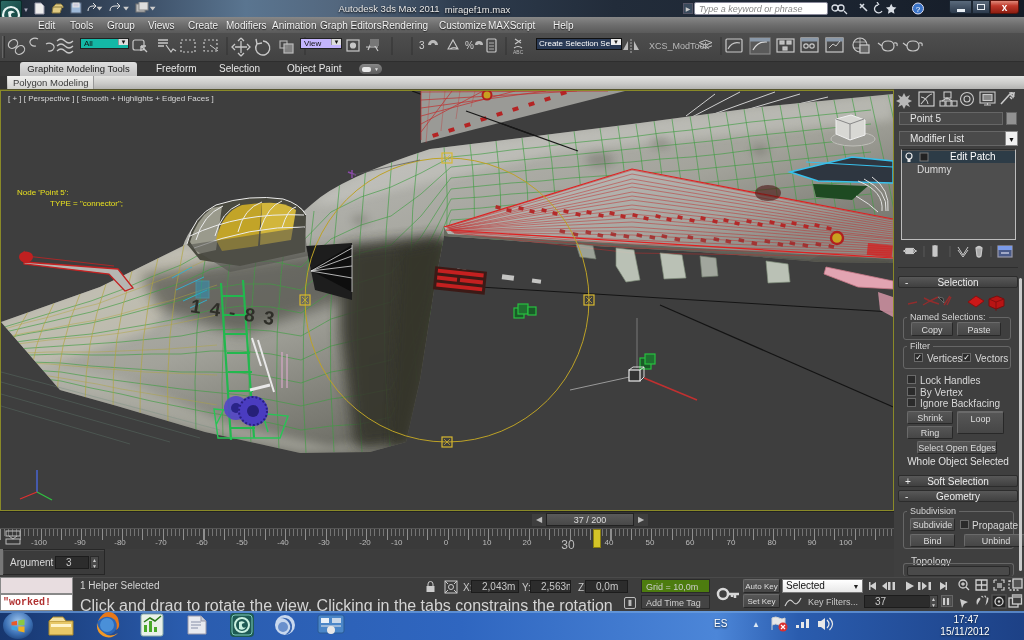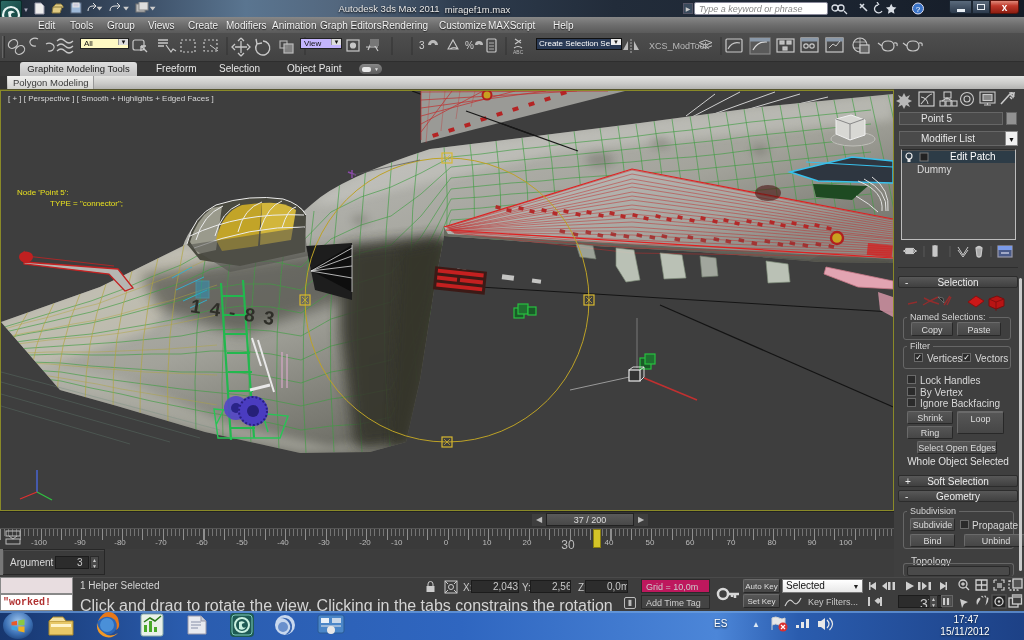--- a/index.html
+++ b/index.html
@@ -2,21 +2,21 @@
 <html><head><meta charset="utf-8"><style>
 *{margin:0;padding:0;box-sizing:border-box}
 body{width:1024px;height:640px;overflow:hidden;font-family:"Liberation Sans",sans-serif;background:#3d3d3d;position:relative}
 .abs{position:absolute}
 .btn{position:absolute;background:linear-gradient(#565656,#464646);border:1px solid #282828;border-top-color:#6a6a6a;border-left-color:#6a6a6a;color:#ddd;font-size:9px;text-align:center;border-radius:2px;white-space:nowrap;overflow:hidden}
 .hdr{position:absolute;background:linear-gradient(#585858,#404040);border:1px solid #2c2c2c;color:#ececec;font-size:10px;text-align:center;border-radius:2px}
 .grp{position:absolute;border:1px solid #666;border-radius:3px}
 .grplbl{position:absolute;background:#3f3f3f;color:#d6d6d6;font-size:9px;padding:0 3px;white-space:nowrap}
 .cb{position:absolute;width:9px;height:9px;background:#2b2b2b;border:1px solid #6a6a6a}
 .cbl{position:absolute;color:#d8d8d8;font-size:10px;white-space:nowrap}
-.fld{position:absolute;background:#2c2c2c;border:1px solid #1c1c1c;color:#c8c8c8;font-size:10px;padding-left:21px;white-space:nowrap;overflow:hidden}
+.fld{position:absolute;background:#2c2c2c;border:1px solid #1c1c1c;color:#c8c8c8;font-size:10px;padding-left:10px;white-space:nowrap;overflow:hidden}
 .mtxt{color:#f2f2f2;font-size:10px;position:absolute;top:3px;text-shadow:0 1px 1px #222;white-space:nowrap}
 </style></head><body>
 
 <div class="abs" style="left:0;top:0;width:1024px;height:17px;background:linear-gradient(90deg,#1a2330 0%,#3d5068 14%,#5a7590 24%,#53677e 33%,#2e3c4e 45%,#222c3a 60%,#1d2633 78%,#141b26 100%)"></div>
 <div class="abs" style="left:0;top:0;width:22px;height:31px;background:linear-gradient(135deg,#2e6b66,#174a46 60%,#0e3a36);border:1px solid #0a2c29;border-radius:2px">
  <svg width="20" height="29" viewBox="0 0 20 29">
       <circle cx="10" cy="14" r="8" fill="none" stroke="#e8f4f2" stroke-width="2.2"></circle>
       <path d="M7 11 q4 -2.5 7 0.5 q-4.5 0 -4 3 q0.5 3 4.5 1.5 q-1.5 4 -6.5 2.5" fill="#e8f4f2"></path>
     </svg>
 </div>
@@ -133,21 +133,21 @@
         <circle cx="8" cy="8" r="7"></circle>
         <path d="M2,5 h12 M2,11 h12 M8,1 v14" stroke-width="0.8"></path>
         <rect x="8" y="8" width="9" height="8" fill="#666" stroke="#ccc"></rect>
       </g>
   <path d="M884,12 q0,-5 6,-5 q6,0 6,5 q0,5 -6,5 q-6,0 -6,-5 z M884,12 l-4,-3 m16,0 q4,-1 3,3" stroke-width="1.2" transform="translate(-2,1)"></path>
   <path d="M909,12 q0,-5 6,-5 q6,0 6,5 q0,5 -6,5 q-6,0 -6,-5 z M909,12 l-4,-3 m16,0 q4,-1 3,3" stroke-width="1.2" transform="translate(-2,1)"></path>
   <path d="M227,4 v18 M305,4 v18 M392,4 v18 M412,4 v18 M506,4 v18 M721,4 v18" stroke="#333" stroke-width="1"></path>
  </g>
  <text x="649" y="16" font-size="9" fill="#b8b8b8" font-family="Liberation Sans">XCS_ModTook</text>
 </svg>
-<div class="abs" style="left:80px;top:38px;width:49px;height:11px;background:#fef9c3;border:1px solid #222;font-size:8px;color:#111;padding-left:3px">All<span style="float:right;background:#ddd;width:10px;text-align:center;border-left:1px solid #999;font-size:6px">▼</span></div>
+<div class="abs" style="left:80px;top:38px;width:49px;height:11px;background:#14b8a6;border:1px solid #222;font-size:8px;color:#111;padding-left:3px">All<span style="float:right;background:#ddd;width:10px;text-align:center;border-left:1px solid #999;font-size:6px">▼</span></div>
 <div class="abs" style="left:300px;top:38px;width:42px;height:11px;background:#c4b5fd;border:1px solid #222;font-size:8px;color:#111;padding-left:3px">View<span style="float:right;background:#ddd;width:10px;text-align:center;border-left:1px solid #999;font-size:6px">▼</span></div>
 <div class="abs" style="left:536px;top:38px;width:86px;height:12px;border:1px solid #111;font-size:8px;color:#fff;padding-left:2px;background:#2a3a55;white-space:nowrap;overflow:hidden">Create Selection Se<span style="float:right;background:#eee;color:#222;width:10px;text-align:center;font-size:6px">▼</span></div>
 
 <div class="abs" style="left:0;top:62px;width:1024px;height:14px;background:#373737"></div>
 <div class="abs" style="left:20px;top:62px;width:117px;height:14px;background:linear-gradient(#dedede,#c2c2c2);border-radius:3px 3px 0 0;color:#1c1c1c;font-size:9.5px;text-align:center;padding-top:1px;white-space:nowrap">Graphite Modeling Tools</div>
 <div class="abs" style="left:156px;top:63px;color:#e6e6e6;font-size:10px">Freeform</div>
 <div class="abs" style="left:219px;top:63px;color:#e6e6e6;font-size:10px">Selection</div>
 <div class="abs" style="left:287px;top:63px;color:#e6e6e6;font-size:10px">Object Paint</div>
 <div class="abs" style="left:359px;top:64px;width:23px;height:10px;background:linear-gradient(#888,#5a5a5a);border-radius:5px">
     <div style="position:absolute;left:3px;top:2.5px;width:9px;height:5px;background:#e8e8e8;border-radius:2px"></div>
@@ -680,21 +680,21 @@
     <rect x="20" y="1" width="12" height="12" fill="none" stroke="#ccc"></rect>
     <circle cx="26" cy="7" r="2.5" fill="none" stroke="#ccc"></circle>
     <path d="M20,1 l3,3 m6,0 l3,-3 m-12,12 l3,-3 m6,0 l3,3" stroke="#ccc"></path>
   </svg>
 <div class="abs" style="left:463px;top:582px;color:#c8c8c8;font-size:10px">X:</div>
 <div class="fld" style="left:471px;top:580px;width:48px;height:13px">2,043m</div>
 <div class="abs" style="left:522px;top:582px;color:#c8c8c8;font-size:10px">Y:</div>
 <div class="fld" style="left:530px;top:580px;width:41px;height:13px">2,563m</div>
 <div class="abs" style="left:578px;top:582px;color:#c8c8c8;font-size:10px">Z:</div>
 <div class="fld" style="left:585px;top:580px;width:43px;height:13px">0,0m</div>
-<div class="abs" style="left:641px;top:579px;width:69px;height:14px;background:#be185d;border:1px solid #2a2a2a;color:#ccc;font-size:9px;padding:2px 0 0 4px">Grid = 10,0m</div>
+<div class="abs" style="left:641px;top:579px;width:69px;height:14px;background:#4d7c0f;border:1px solid #2a2a2a;color:#ccc;font-size:9px;padding:2px 0 0 4px">Grid = 10,0m</div>
 <div class="abs" style="left:624px;top:597px;width:12px;height:12px;border:1px solid #bbb;border-radius:2px;color:#bbb;font-size:8px;text-align:center">▮</div>
 <div class="abs" style="left:641px;top:595px;width:69px;height:14px;background:#444;border:1px solid #2a2a2a;color:#ccc;font-size:9px;padding:2px 0 0 4px">Add Time Tag</div>
 <svg class="abs" style="left:716px;top:581px" width="26" height="26">
     <circle cx="7" cy="13" r="5" fill="none" stroke="#d8d8d8" stroke-width="2.5"></circle>
     <path d="M11,13 h12 m-4,0 v4 m-3,-4 v3" stroke="#d8d8d8" stroke-width="2.5" fill="none"></path>
   </svg>
 <div class="btn" style="left:743px;top:579px;width:37px;height:14px;line-height:14px;font-size:8px">Auto Key</div>
 <div class="btn" style="left:743px;top:594px;width:37px;height:14px;line-height:14px;font-size:8px">Set Key</div>
 <div class="abs" style="left:782px;top:579px;width:81px;height:14px;background:linear-gradient(#fff,#e8e8e8);border:1px solid #777;color:#111;font-size:10px;padding-left:3px">Selected<span style="float:right;width:12px;text-align:center;color:#222;font-size:7px;line-height:13px">▼</span></div>
 <svg class="abs" style="left:783px;top:595px" width="20" height="14">
@@ -710,21 +710,21 @@
   <path d="M81,3 v8 l-1.5,0 0,-3.5 -5.5,3.5 v-8 l5.5,3.5 0,-3.5 z"></path>
  </g>
 </svg>
 <svg class="abs" style="left:866px;top:595px" width="18" height="13" viewBox="0 0 18 13">
  <g fill="#ccc">
       <rect x="2" y="2" width="2" height="9"></rect>
       <path d="M5,6.5 l4,-3.5 v7 z M13,6.5 l-4,-3.5 v7 z" transform="translate(4,0) scale(0.9)"></path>
       <rect x="14" y="2" width="2" height="9"></rect>
     </g>
 </svg>
-<div class="fld" style="left:898px;top:595px;width:44px;height:13px;font-size:14px">37</div>
+<div class="fld" style="left:864px;top:595px;width:68px;height:13px;font-size:10px">37</div>
 <div class="abs" style="left:929px;top:595px;width:9px;height:13px;background:#4a4a4a;border:1px solid #2a2a2a;color:#ccc;font-size:5px;text-align:center;line-height:6px">▲<br>▼</div>
 <div class="abs" style="left:941px;top:595px;width:12px;height:12px;background:#4a4a4a;border:1px solid #666">
     <div style="width:8px;height:7px;margin:2px auto;background:repeating-linear-gradient(90deg,#ccc 0 2px,#555 2px 4px)"></div>
   </div>
 <svg class="abs" style="left:956px;top:577px" width="68" height="34" viewBox="0 0 68 34">
  <g stroke="#d0d0d0" stroke-width="1.3" fill="none">
   <circle cx="7" cy="7" r="4"></circle>
       <path d="M10,10 l3,3 M7,5.2 v3.6 m-1.8,-1.8 h3.6"></path>
   <path d="M20,3 h11 v10 h-11 z M25.5,3 v10 M20,8 h11"></path>
   <path d="M38,3 h3 m4,0 h3 v3 m0,4 v3 h-3 m-4,0 h-3 v-3 m0,-4 v-3" stroke-width="1.2"></path>

